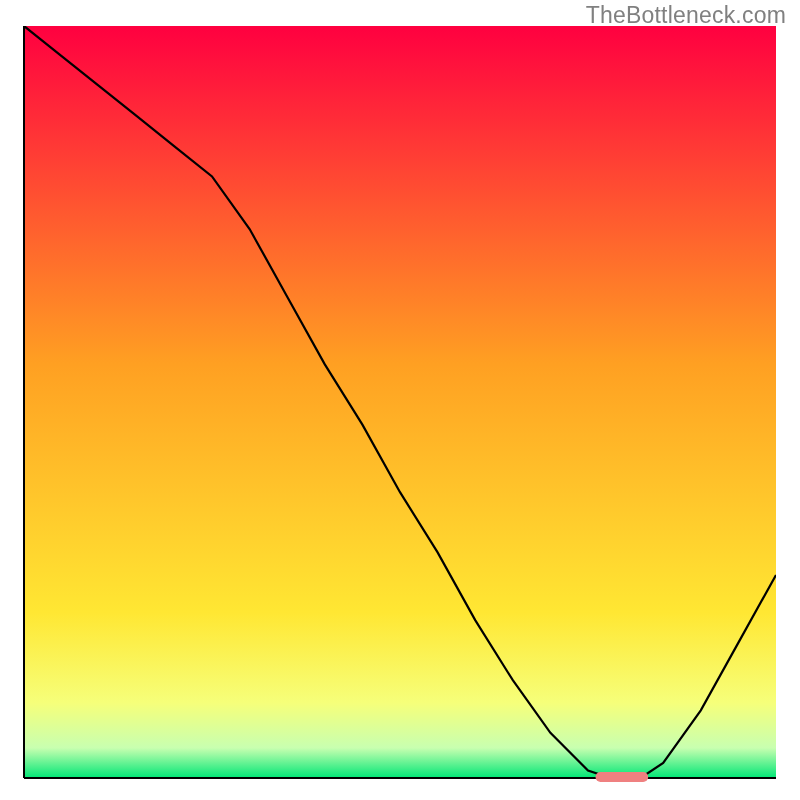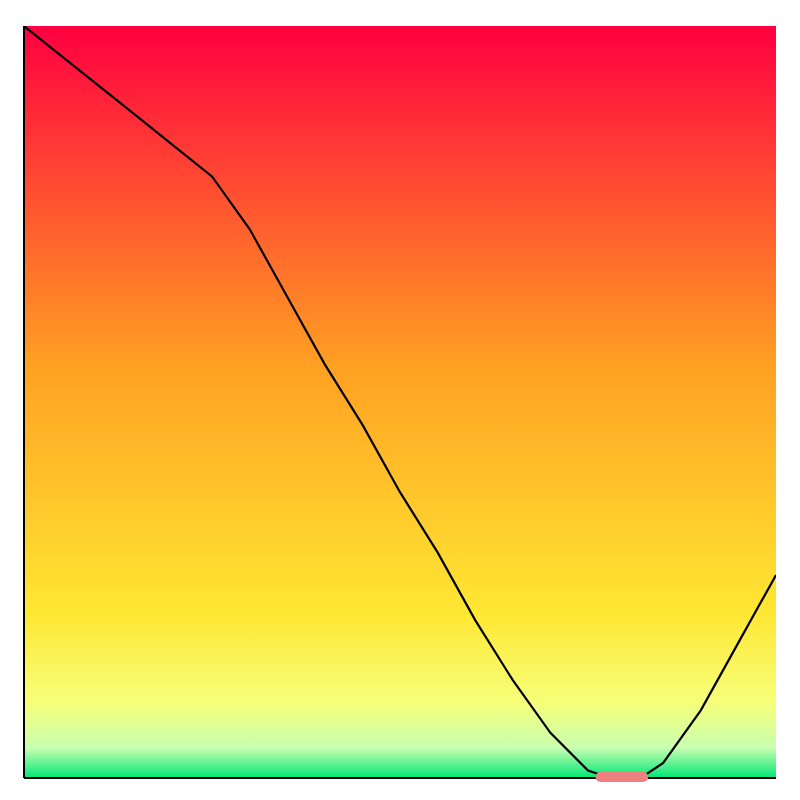--- a/index.html
+++ b/index.html
@@ -28,20 +28,21 @@
   svg.chart {
     position: absolute;
     left: 0;
     top: 0;
   }
 </style>
 </head>
 <body>
 
 <div class="root">
+  <div class="watermark">TheBottleneck.com</div>
 
   <svg class="chart" width="800" height="800" viewBox="0 0 800 800">
     <defs>
       <linearGradient id="bg-grad" x1="0" y1="0" x2="0" y2="1">
           <stop offset="0%" stop-color="#ff0040"></stop>
           <stop offset="45%" stop-color="#ffa022"></stop>
           <stop offset="78%" stop-color="#ffe733"></stop>
           <stop offset="90%" stop-color="#f6ff7a"></stop>
           <stop offset="96%" stop-color="#c8ffb0"></stop>
           <stop offset="100%" stop-color="#00e676"></stop>

